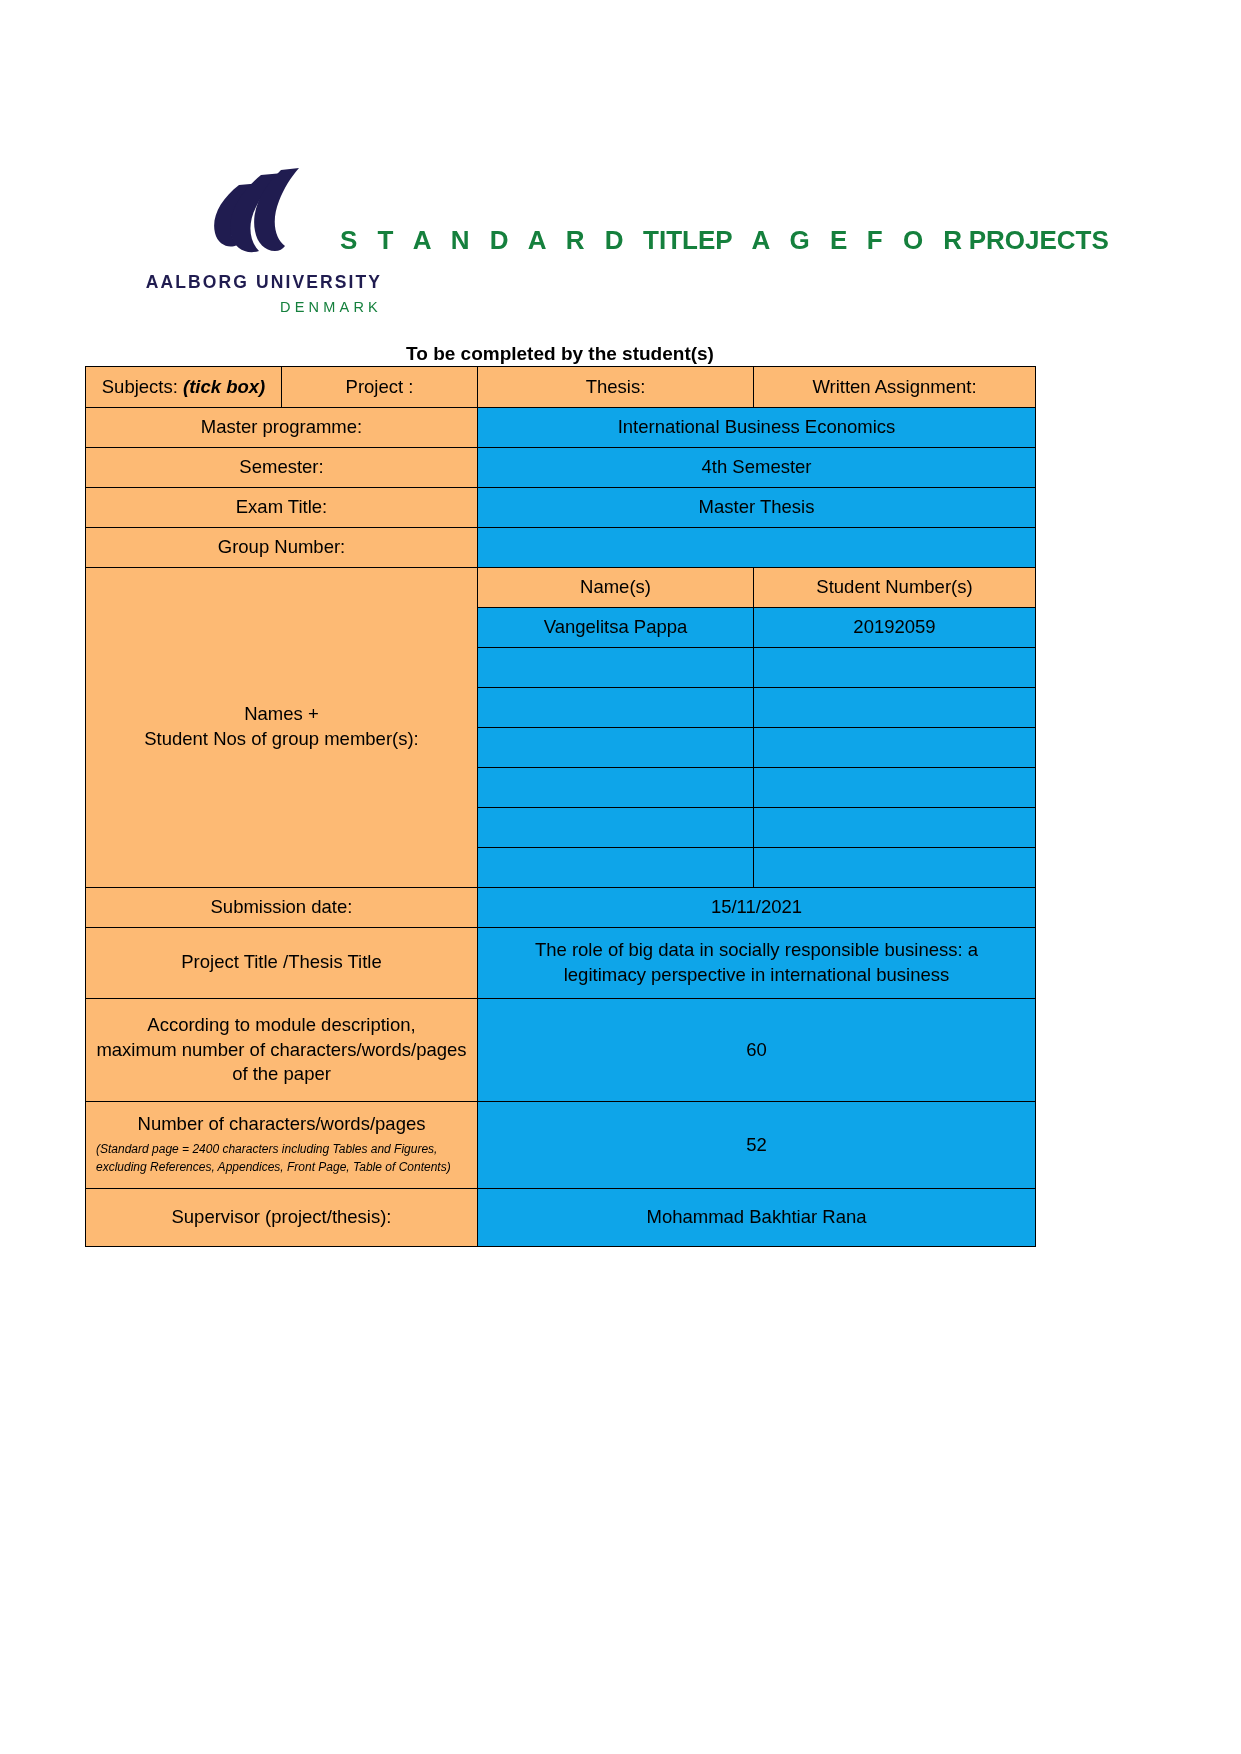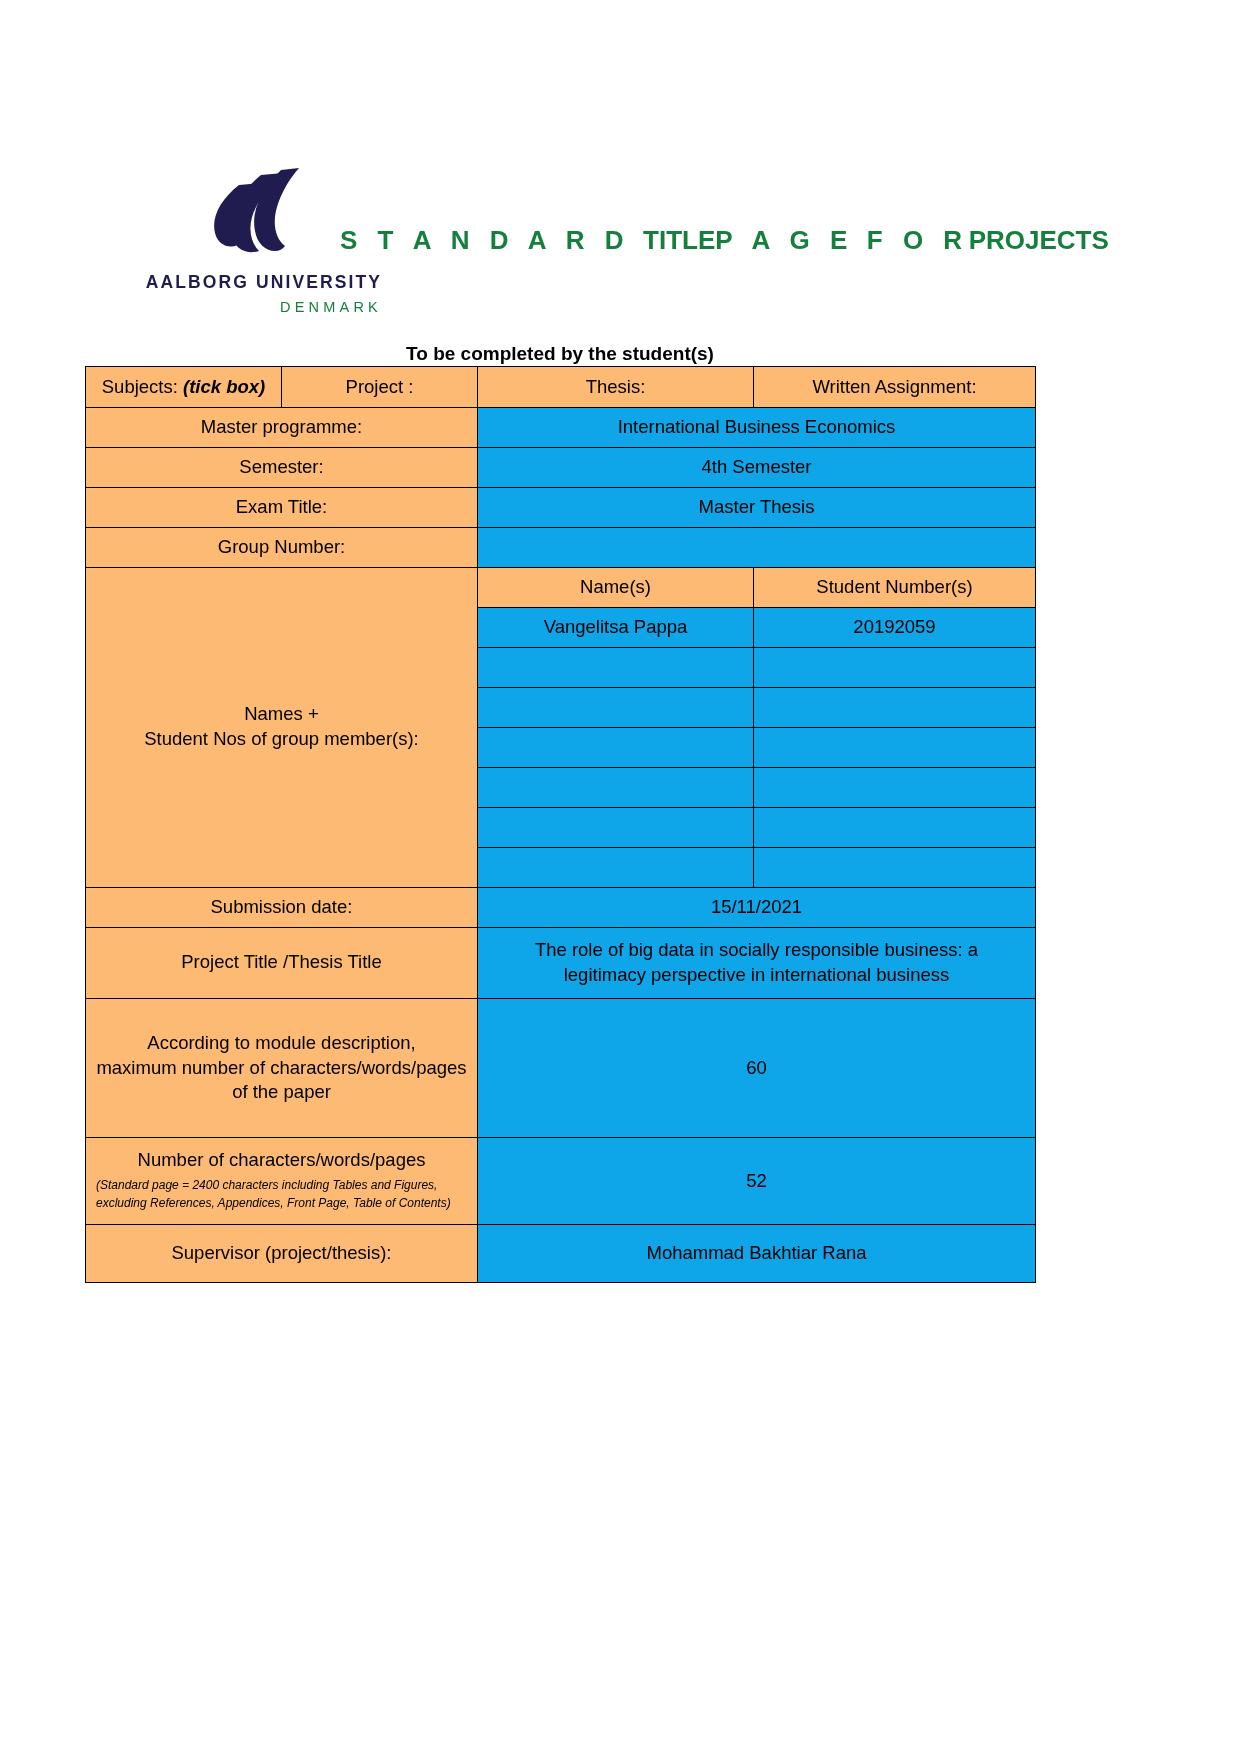--- a/index.html
+++ b/index.html
@@ -231,21 +231,21 @@
       <td class="white" colspan="2">Submission date:</td>
       <td class="gray" colspan="2">15/11/2021</td>
     </tr>
 
     <tr>
       <td class="white" colspan="2">Project Title /Thesis Title</td>
       <td class="gray" colspan="2" style="padding:10px 26px;">The role of big data in socially responsible business: a legitimacy perspective in international business</td>
     </tr>
 
     <tr>
-      <td class="white tall-label" colspan="2" style="padding:32px 10px;">
+      <td class="white tall-label" colspan="2" style="padding:14px 10px;">
         <span>According to module description,</span><br>
         <span>maximum number of characters/words/pages</span><br>
         <span>of the paper</span>
       </td>
       <td class="gray" colspan="2">60</td>
     </tr>
 
     <tr>
       <td class="white" colspan="2" style="padding:10px 10px 12px 10px;">
         <span>Number of characters/words/pages</span>

